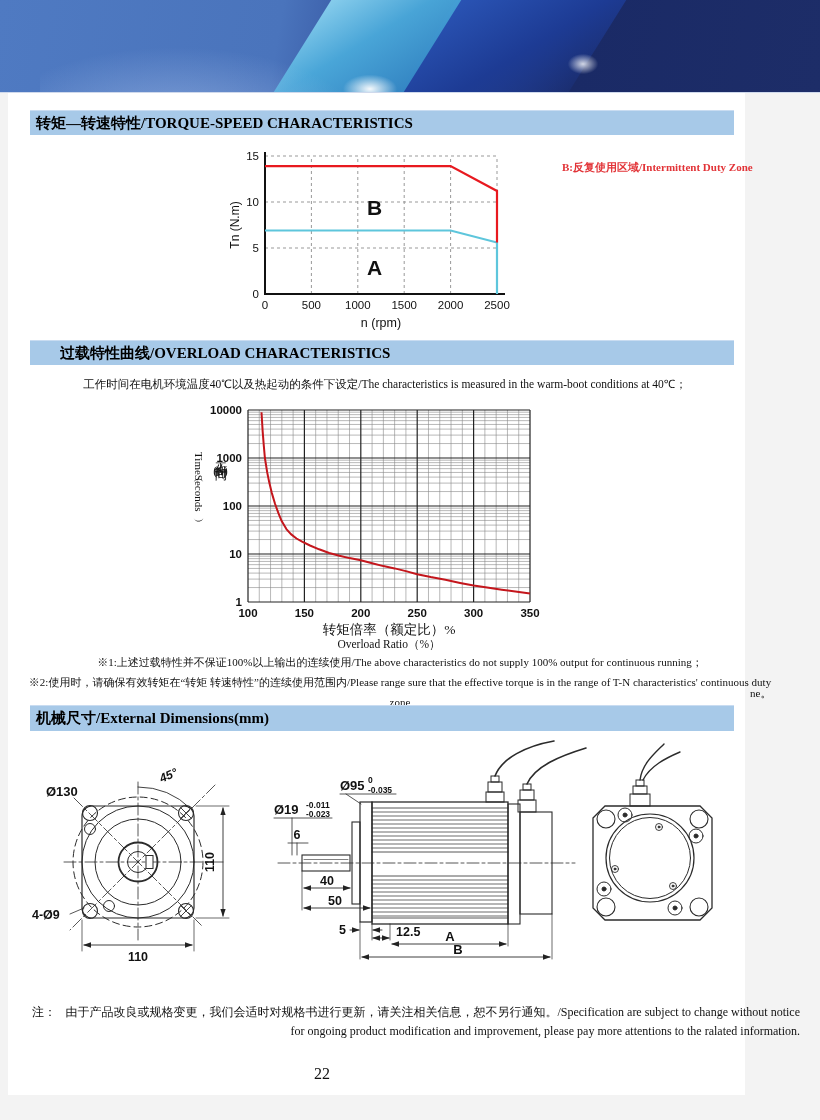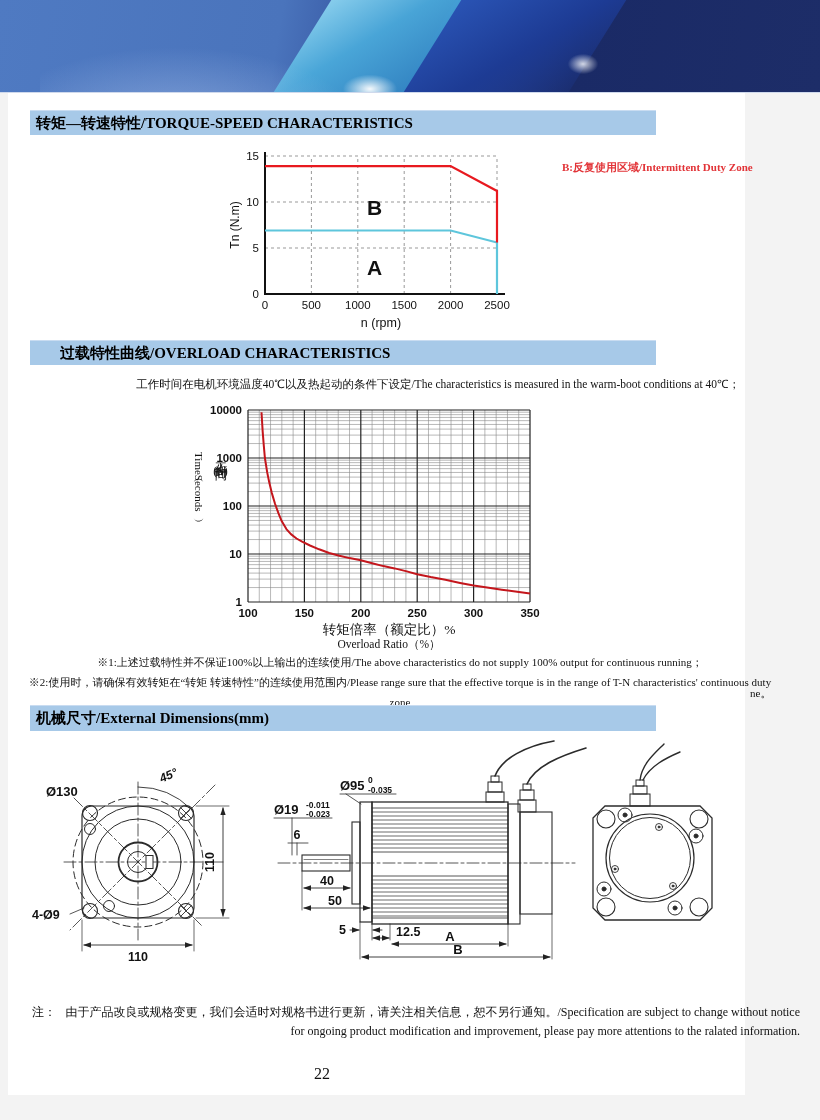--- a/index.html
+++ b/index.html
@@ -17,25 +17,25 @@
   .stripe-blue{position:absolute;left:425px;top:-25px;width:170px;height:150px;
     transform:skewX(-32deg);
     background:linear-gradient(135deg,#2c58ba 0%,#1d3b94 55%,rgba(26,42,102,0) 100%);}
   .glow1{position:absolute;left:338px;top:72px;width:64px;height:34px;
     background:radial-gradient(ellipse at center,rgba(255,255,255,.95) 0%,rgba(255,255,255,0) 60%);}
   .glow2{position:absolute;left:565px;top:52px;width:36px;height:24px;
     background:radial-gradient(ellipse at center,rgba(255,255,255,.8) 0%,rgba(255,255,255,0) 60%);}
   .glow3{position:absolute;left:40px;top:40px;width:340px;height:90px;
     background:radial-gradient(ellipse at 40% 100%,rgba(190,210,245,.5) 0%,rgba(190,210,245,0) 65%);}
   
-  .section-bar{left:30px;width:626px;height:25px;background:#a7c9e8;
+  .section-bar{left:30px;width:704px;height:25px;background:#a7c9e8;
     border-top:1px solid #c9dcf1;display:flex;align-items:center;box-sizing:border-box;
     padding-left:6px;font-weight:bold;font-size:15px;color:#000;}
   
-  .desc{left:30px;top:376px;width:710px;text-align:right;font-size:11.5px;}
+  .desc{left:30px;top:376px;width:710px;text-align:center;font-size:11.5px;}
   .notes{left:20px;top:652px;width:760px;text-align:center;font-size:11px;line-height:20px;}
   .note-cont{left:750px;top:686px;font-size:11px;}
   .legend{left:562px;top:155px;font-size:11px;font-weight:bold;line-height:24px;}
   .footer{left:30px;top:1003px;width:770px;font-size:12px;line-height:19px;}
   .footer .prefix{position:absolute;left:2px;top:0;}
   .footer .lines{margin-left:30px;text-align:right;}
   .pagenum{left:296px;top:1065px;font-size:16px;margin-left:18px;}
   .ol-ylabel{left:191px;top:452px;display:flex;gap:6px;}
   .vtext{writing-mode:vertical-rl;letter-spacing:2px;}
   .vtext-en{writing-mode:vertical-rl;font-size:11px;height:138px;}

